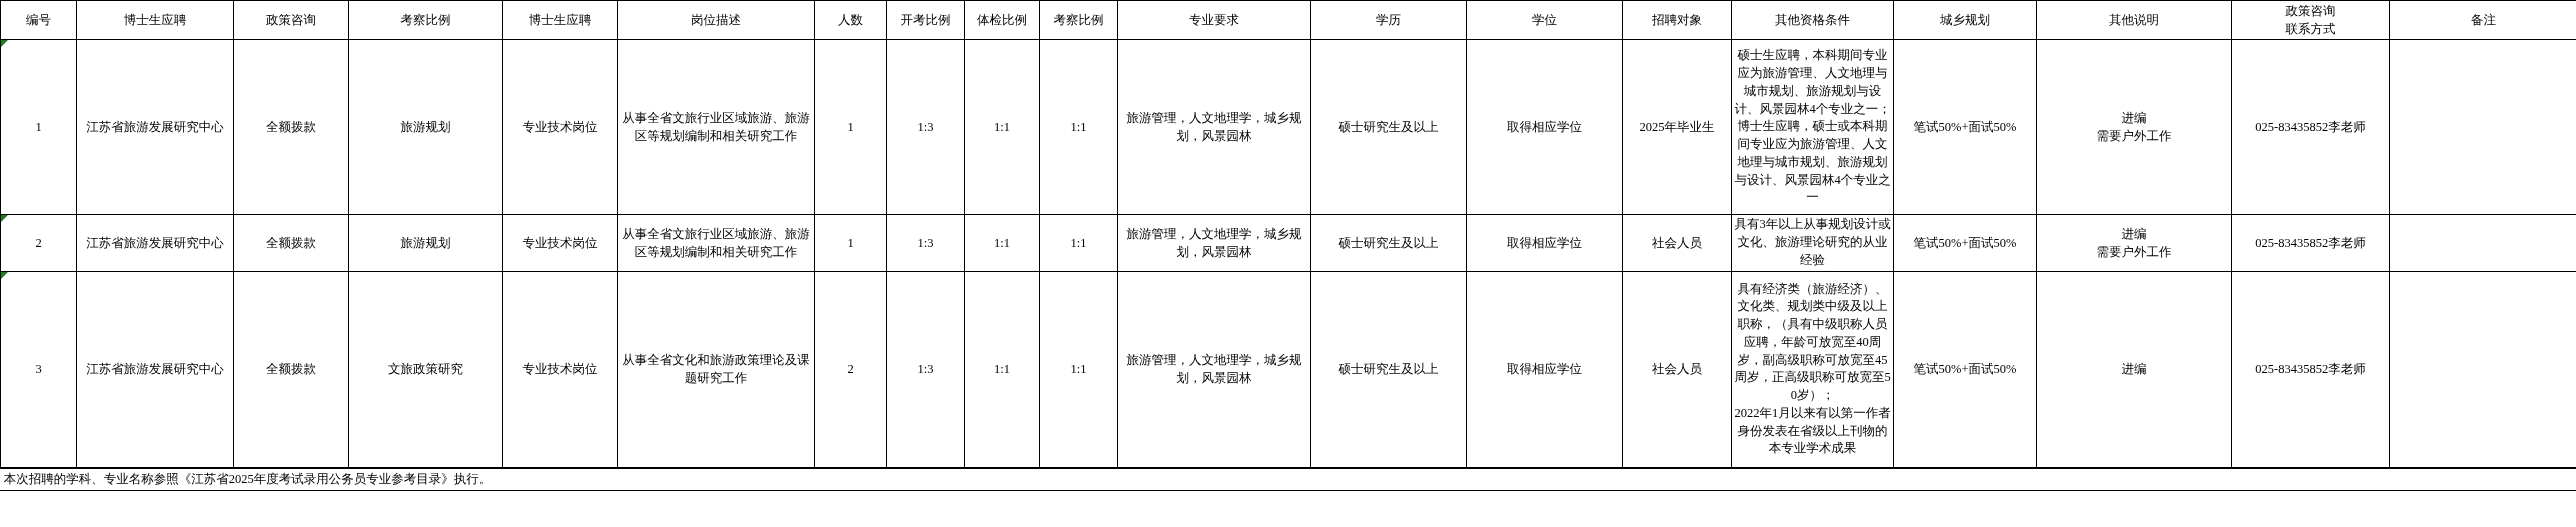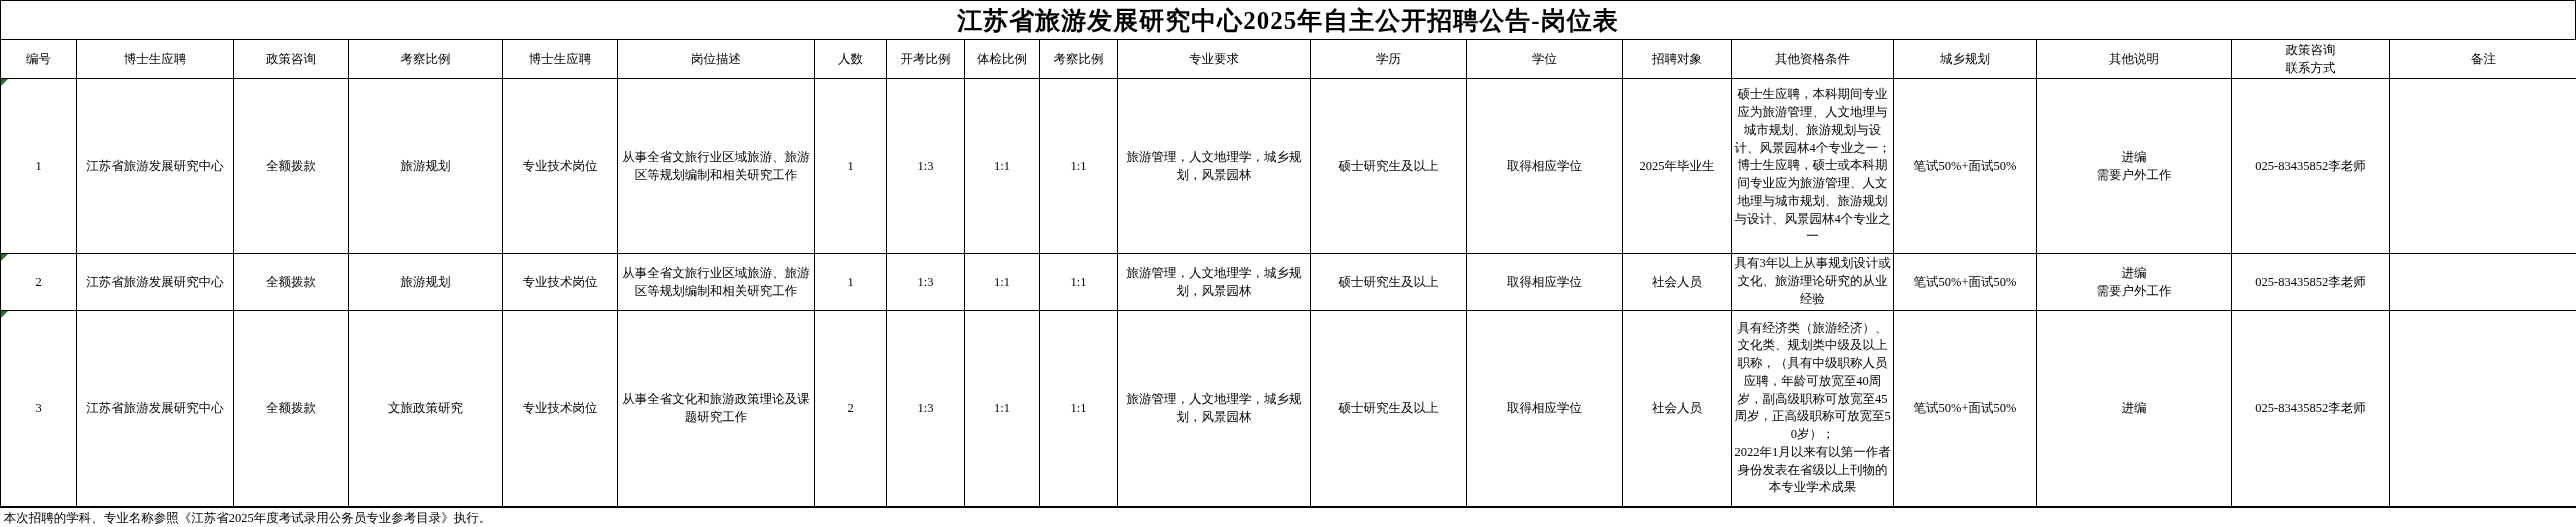--- a/index.html
+++ b/index.html
@@ -32,21 +32,20 @@
   .footnote-row{
     height:22px;display:flex;align-items:center;
     padding-left:3.8px;font-size:12.5px;border-bottom:1px solid #000;box-sizing:border-box;
   }
 </style>
 </head>
 <body>
 
 <div class="sheet">
 
-  <div class="title-bar">江苏省旅游发展研究中心2025年自主公开招聘公告-岗位表</div>
 
   <table class="positions">
     <colgroup>
       <col style="width:76px">
         <col style="width:157px">
         <col style="width:115px">
       <col style="width:154px">
         <col style="width:115px">
         <col style="width:197px">
       <col style="width:72px">

